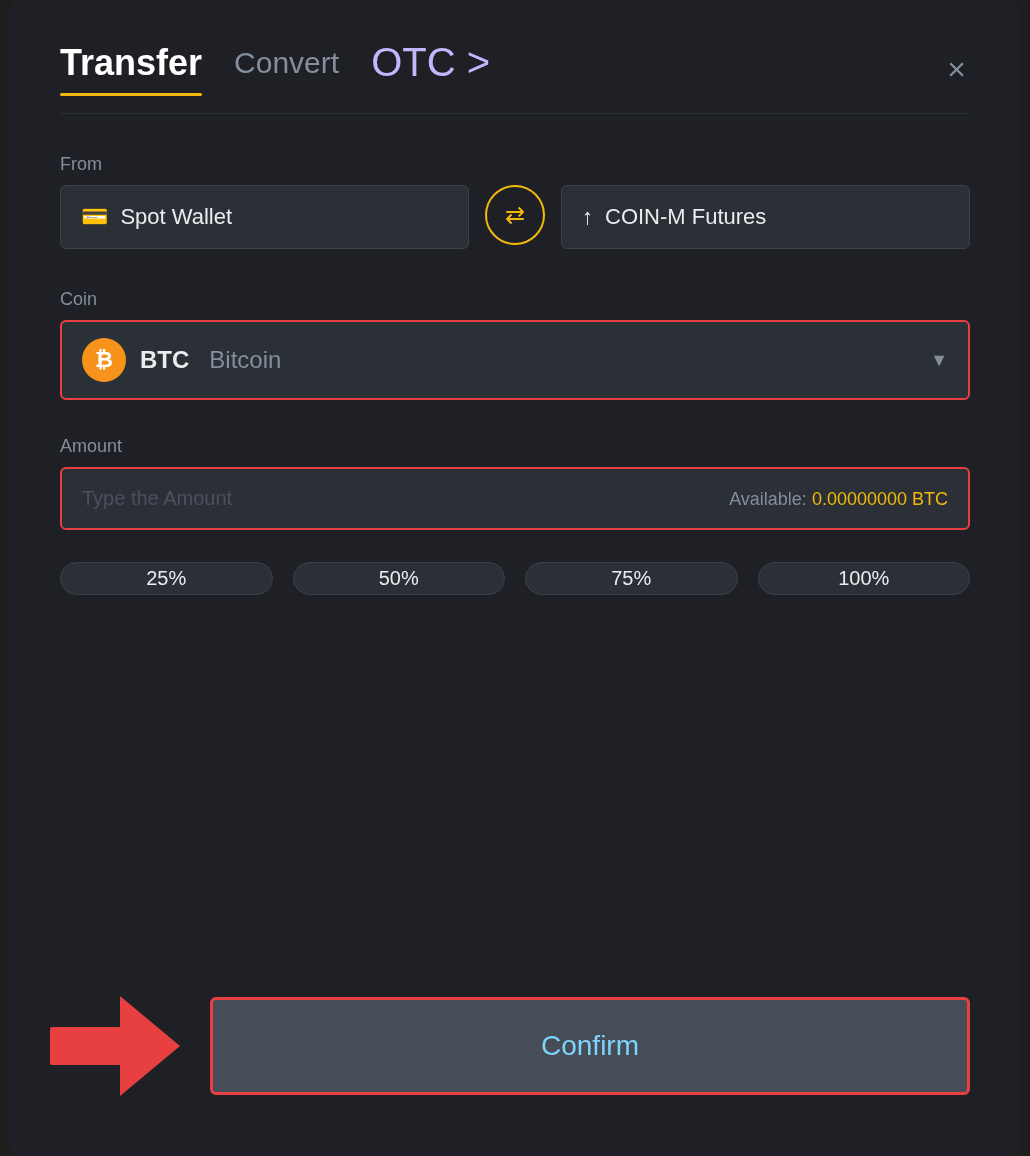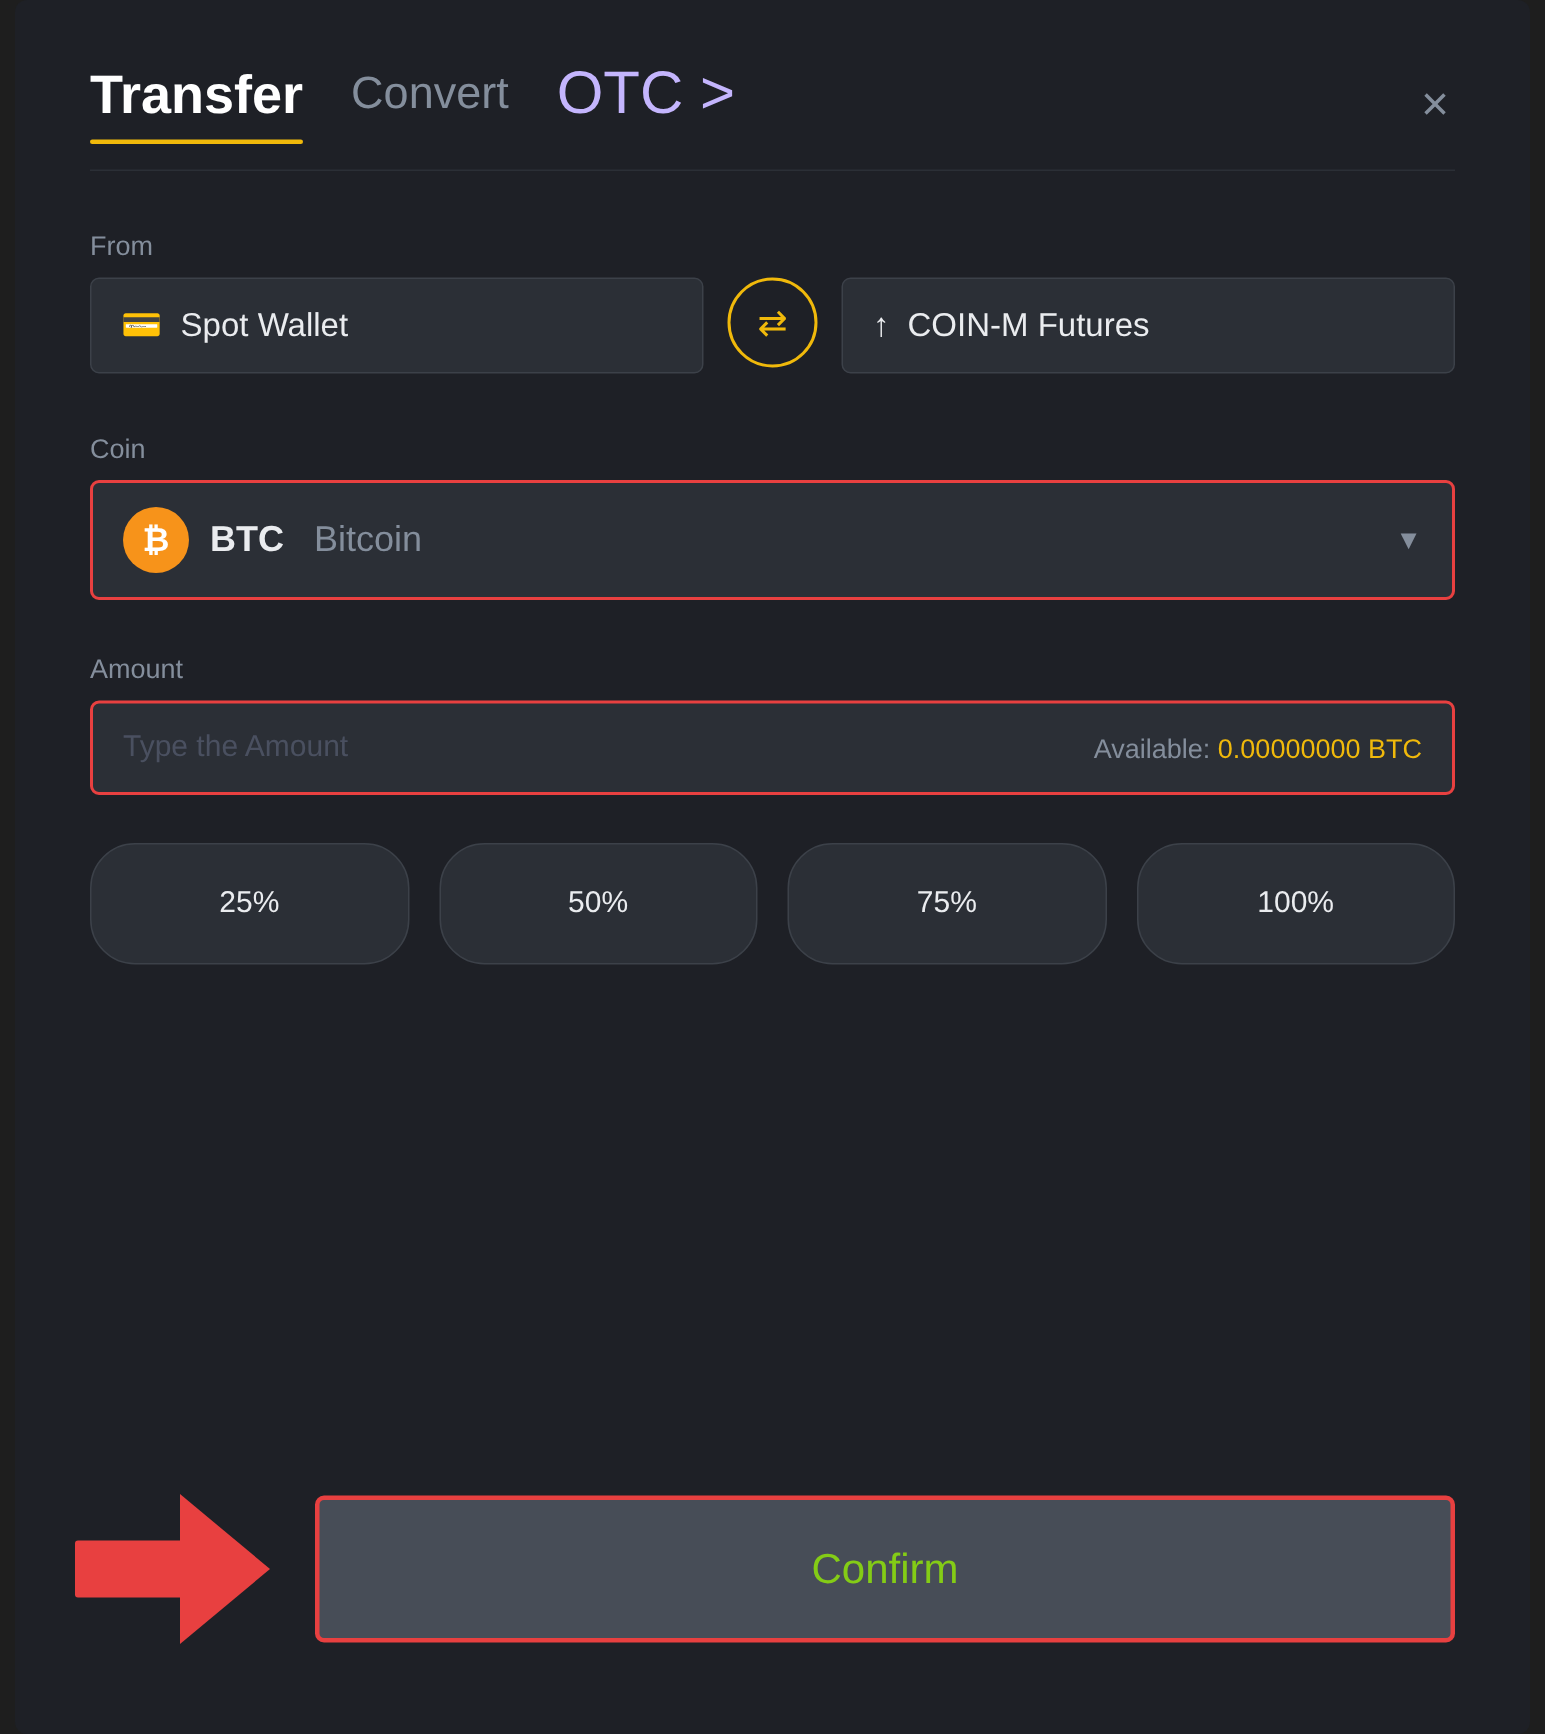--- a/index.html
+++ b/index.html
@@ -233,21 +233,21 @@
       display: flex;
       gap: 20px;
       margin-bottom: 60px;
     }
 
     .pct-btn {
       flex: 1;
       background: #2b2f36;
       border: 1px solid #3c4149;
       border-radius: 30px;
-      padding: 28px 0;
+      padding: 4px 0;
       color: #eaecef;
       font-size: 20px;
       font-weight: 500;
       cursor: pointer;
       text-align: center;
     }
 
     
     .bottom-section {
       display: flex;
@@ -263,21 +263,21 @@
       align-items: center;
       justify-content: flex-end;
     }
 
     .confirm-btn {
       flex: 1;
       background: #474d57;
       border: 3px solid #e84040;
       border-radius: 6px;
       padding: 30px 20px;
-      color: #84cc16;
+      color: #7dd3fc;
       font-size: 28px;
       font-weight: 500;
       cursor: pointer;
     }
 
     
     .arrow-shape {
       display: flex;
       align-items: center;
     }

